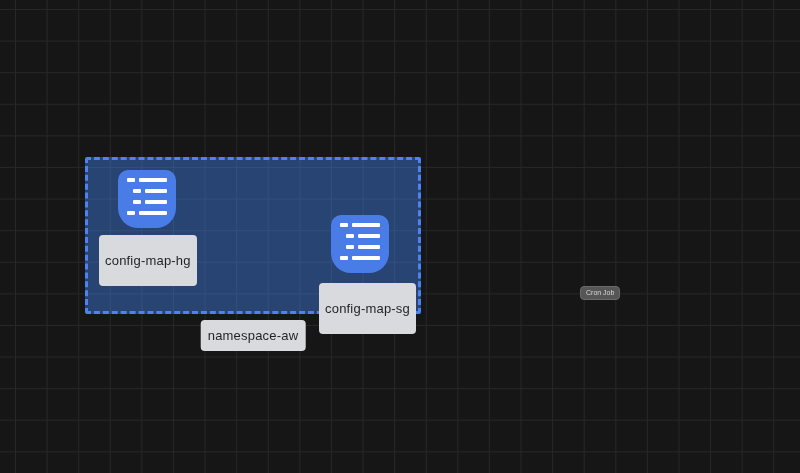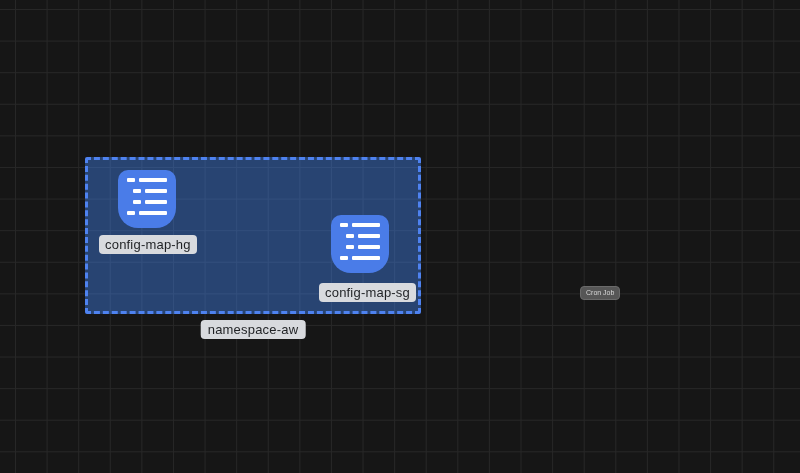--- a/index.html
+++ b/index.html
@@ -66,39 +66,39 @@
   .bar-in   { left: 27px; width: 22px; }
 
   
   .node-label {
     position: absolute;
     white-space: nowrap;
     background: #d8dade;
     color: #1f2124;
     font-size: 13px;
     line-height: 15px;
-    padding: 2px 6px;
+    padding: 18px 6px;
     border-radius: 4px;
     letter-spacing: 0.2px;
   }
   .node-1 .node-label { left: 0; top: 65px; }
   .node-2 .node-label { left: 4px; top: 68px; }
 
   
   .ns-label {
     position: absolute;
     left: 253px;
     top: 320px;
     transform: translateX(-50%);
     white-space: nowrap;
     background: #d8dade;
     color: #1f2124;
     font-size: 13px;
     line-height: 15px;
-    padding: 2px 7px;
+    padding: 8px 7px;
     border-radius: 4px;
     letter-spacing: 0.2px;
   }
 
   
   .cron-chip {
     position: absolute;
     left: 580px;
     top: 286px;
     background: #565656;

